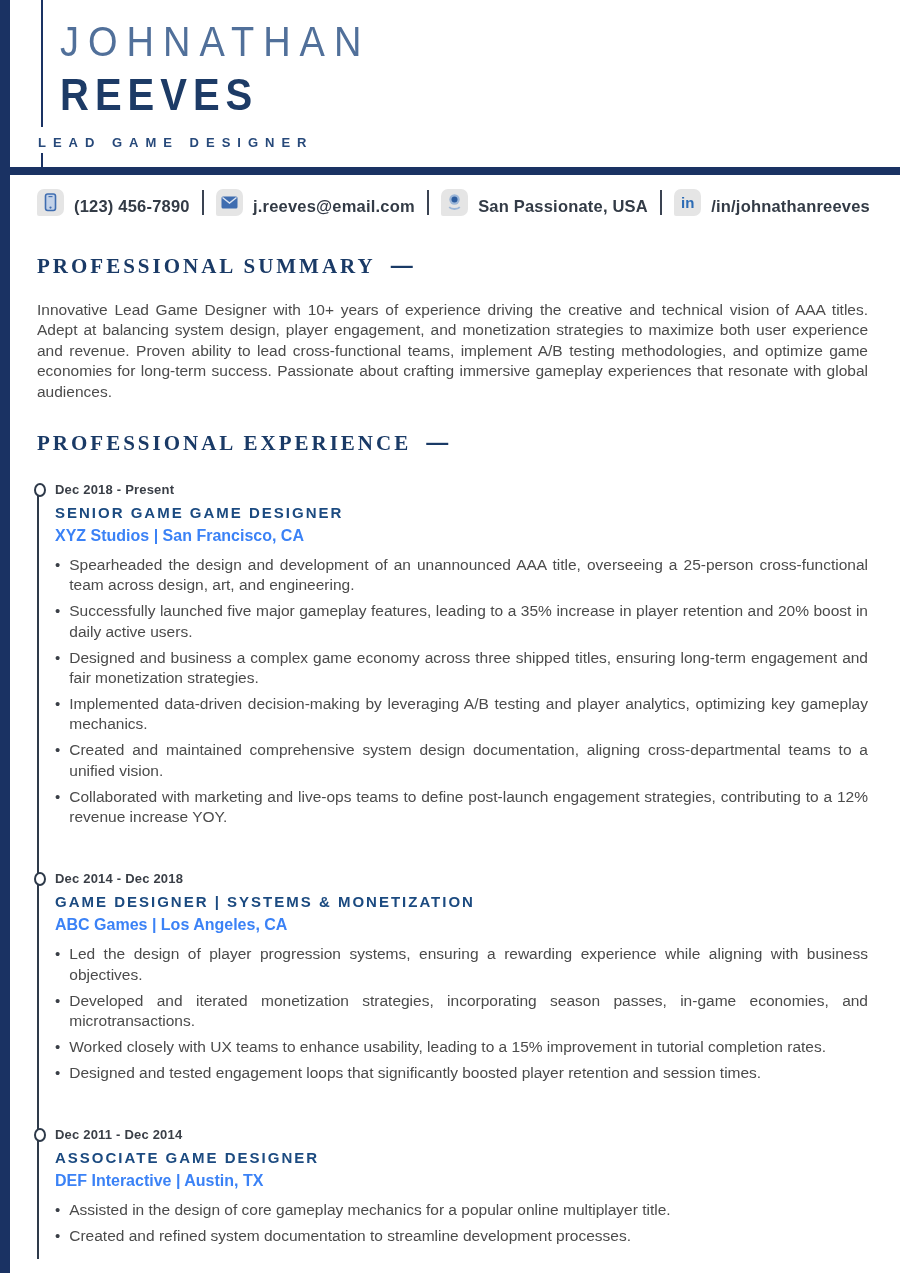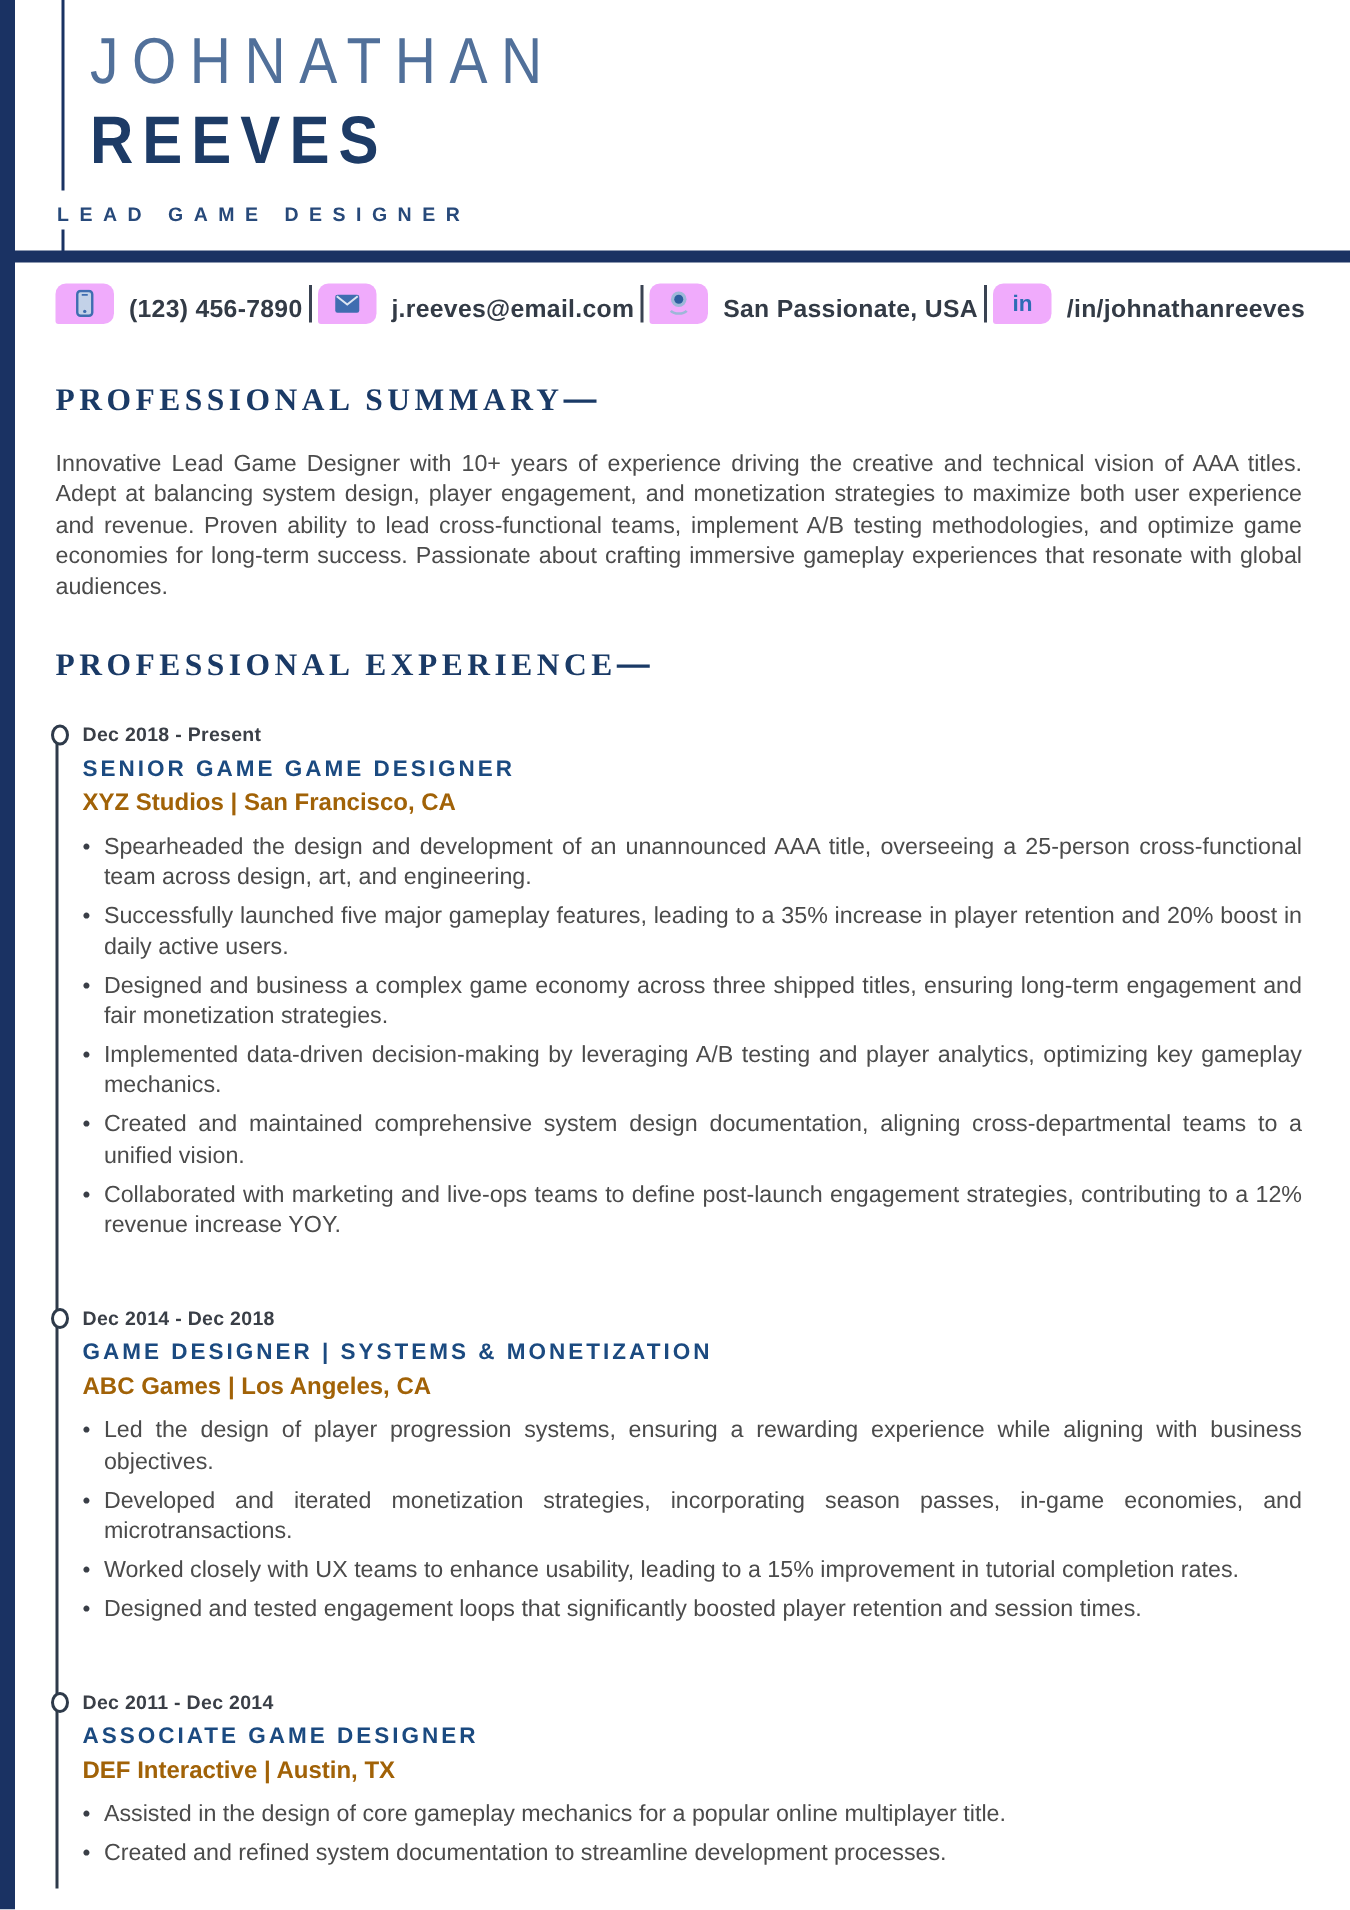--- a/index.html
+++ b/index.html
@@ -30,30 +30,30 @@
   }
 
   
   .contact-row{
     position:absolute;left:37px;right:30px;top:185px;height:34px;
     display:flex;align-items:center;justify-content:space-between;
   }
   .contact-item{display:flex;align-items:flex-end;gap:10px;}
   .contact-text{font-size:16.5px;font-weight:700;color:#333b46;letter-spacing:0.2px;white-space:nowrap;}
   .icon-tile{
-    width:39px;height:27px;background:#f0abfc;border-radius:7px;border-bottom-left-radius:2px;
+    width:27px;height:27px;background:#e5e5e5;border-radius:7px;border-bottom-left-radius:2px;
     display:flex;align-items:center;justify-content:center;flex:0 0 auto;
   }
   .contact-sep{width:2px;height:25px;background:#3a4352;}
   .in-glyph{font-size:15px;font-weight:700;color:#2d6cb5;font-style:normal;}
 
   
   .content{position:absolute;left:37px;right:32px;top:0;}
   .section-heading{
-    display:flex;align-items:center;
+    display:flex;align-items:center;gap:15px;
     font-family:"Liberation Serif", serif;font-weight:700;font-size:21px;
     letter-spacing:3px;color:#1a3a66;white-space:nowrap;
   }
   .heading-dash{font-family:"Liberation Sans", sans-serif;font-weight:700;font-size:22px;letter-spacing:0;}
   .summary-section{margin-top:253px;}
   .summary-text{
     margin-top:21px;font-size:15.5px;line-height:20.4px;color:#4b4b4b;text-align:justify;
   }
   .experience-section{margin-top:28px;}
 
@@ -61,21 +61,21 @@
   .jobs{position:relative;margin-top:26px;}
   .timeline-line{position:absolute;left:0;top:8px;bottom:-12px;width:2px;background:#2e3a4a;}
   .job{position:relative;padding-left:18px;}
   .job + .job{margin-top:44px;}
   .timeline-marker{
     position:absolute;left:-3px;top:1px;width:8px;height:10px;background:#ffffff;
     border:2px solid #2e3a4a;border-radius:50%;
   }
   .job-dates{font-size:13px;font-weight:700;color:#3a3f47;letter-spacing:0.2px;}
   .job-title{margin-top:7px;font-size:15px;font-weight:700;color:#1b4a80;letter-spacing:2px;}
-  .job-company{margin-top:6px;font-size:16px;font-weight:700;color:#a16207;}
+  .job-company{margin-top:6px;font-size:16px;font-weight:700;color:#3b82f6;}
   .bullets{list-style:none;margin:10px 0 0 0;padding:0;}
   .bullet{display:flex;gap:9px;margin-bottom:5.5px;}
   .bullet-glyph{flex:0 0 auto;font-size:15px;color:#3a3f47;line-height:20.4px;}
   .bullet-text{flex:1;font-size:15.5px;line-height:20.4px;color:#4b4b4b;text-align:justify;}
 </style>
 </head>
 <body>
 
 <div class="left-bar"></div>
 <div class="vline-top"></div>

